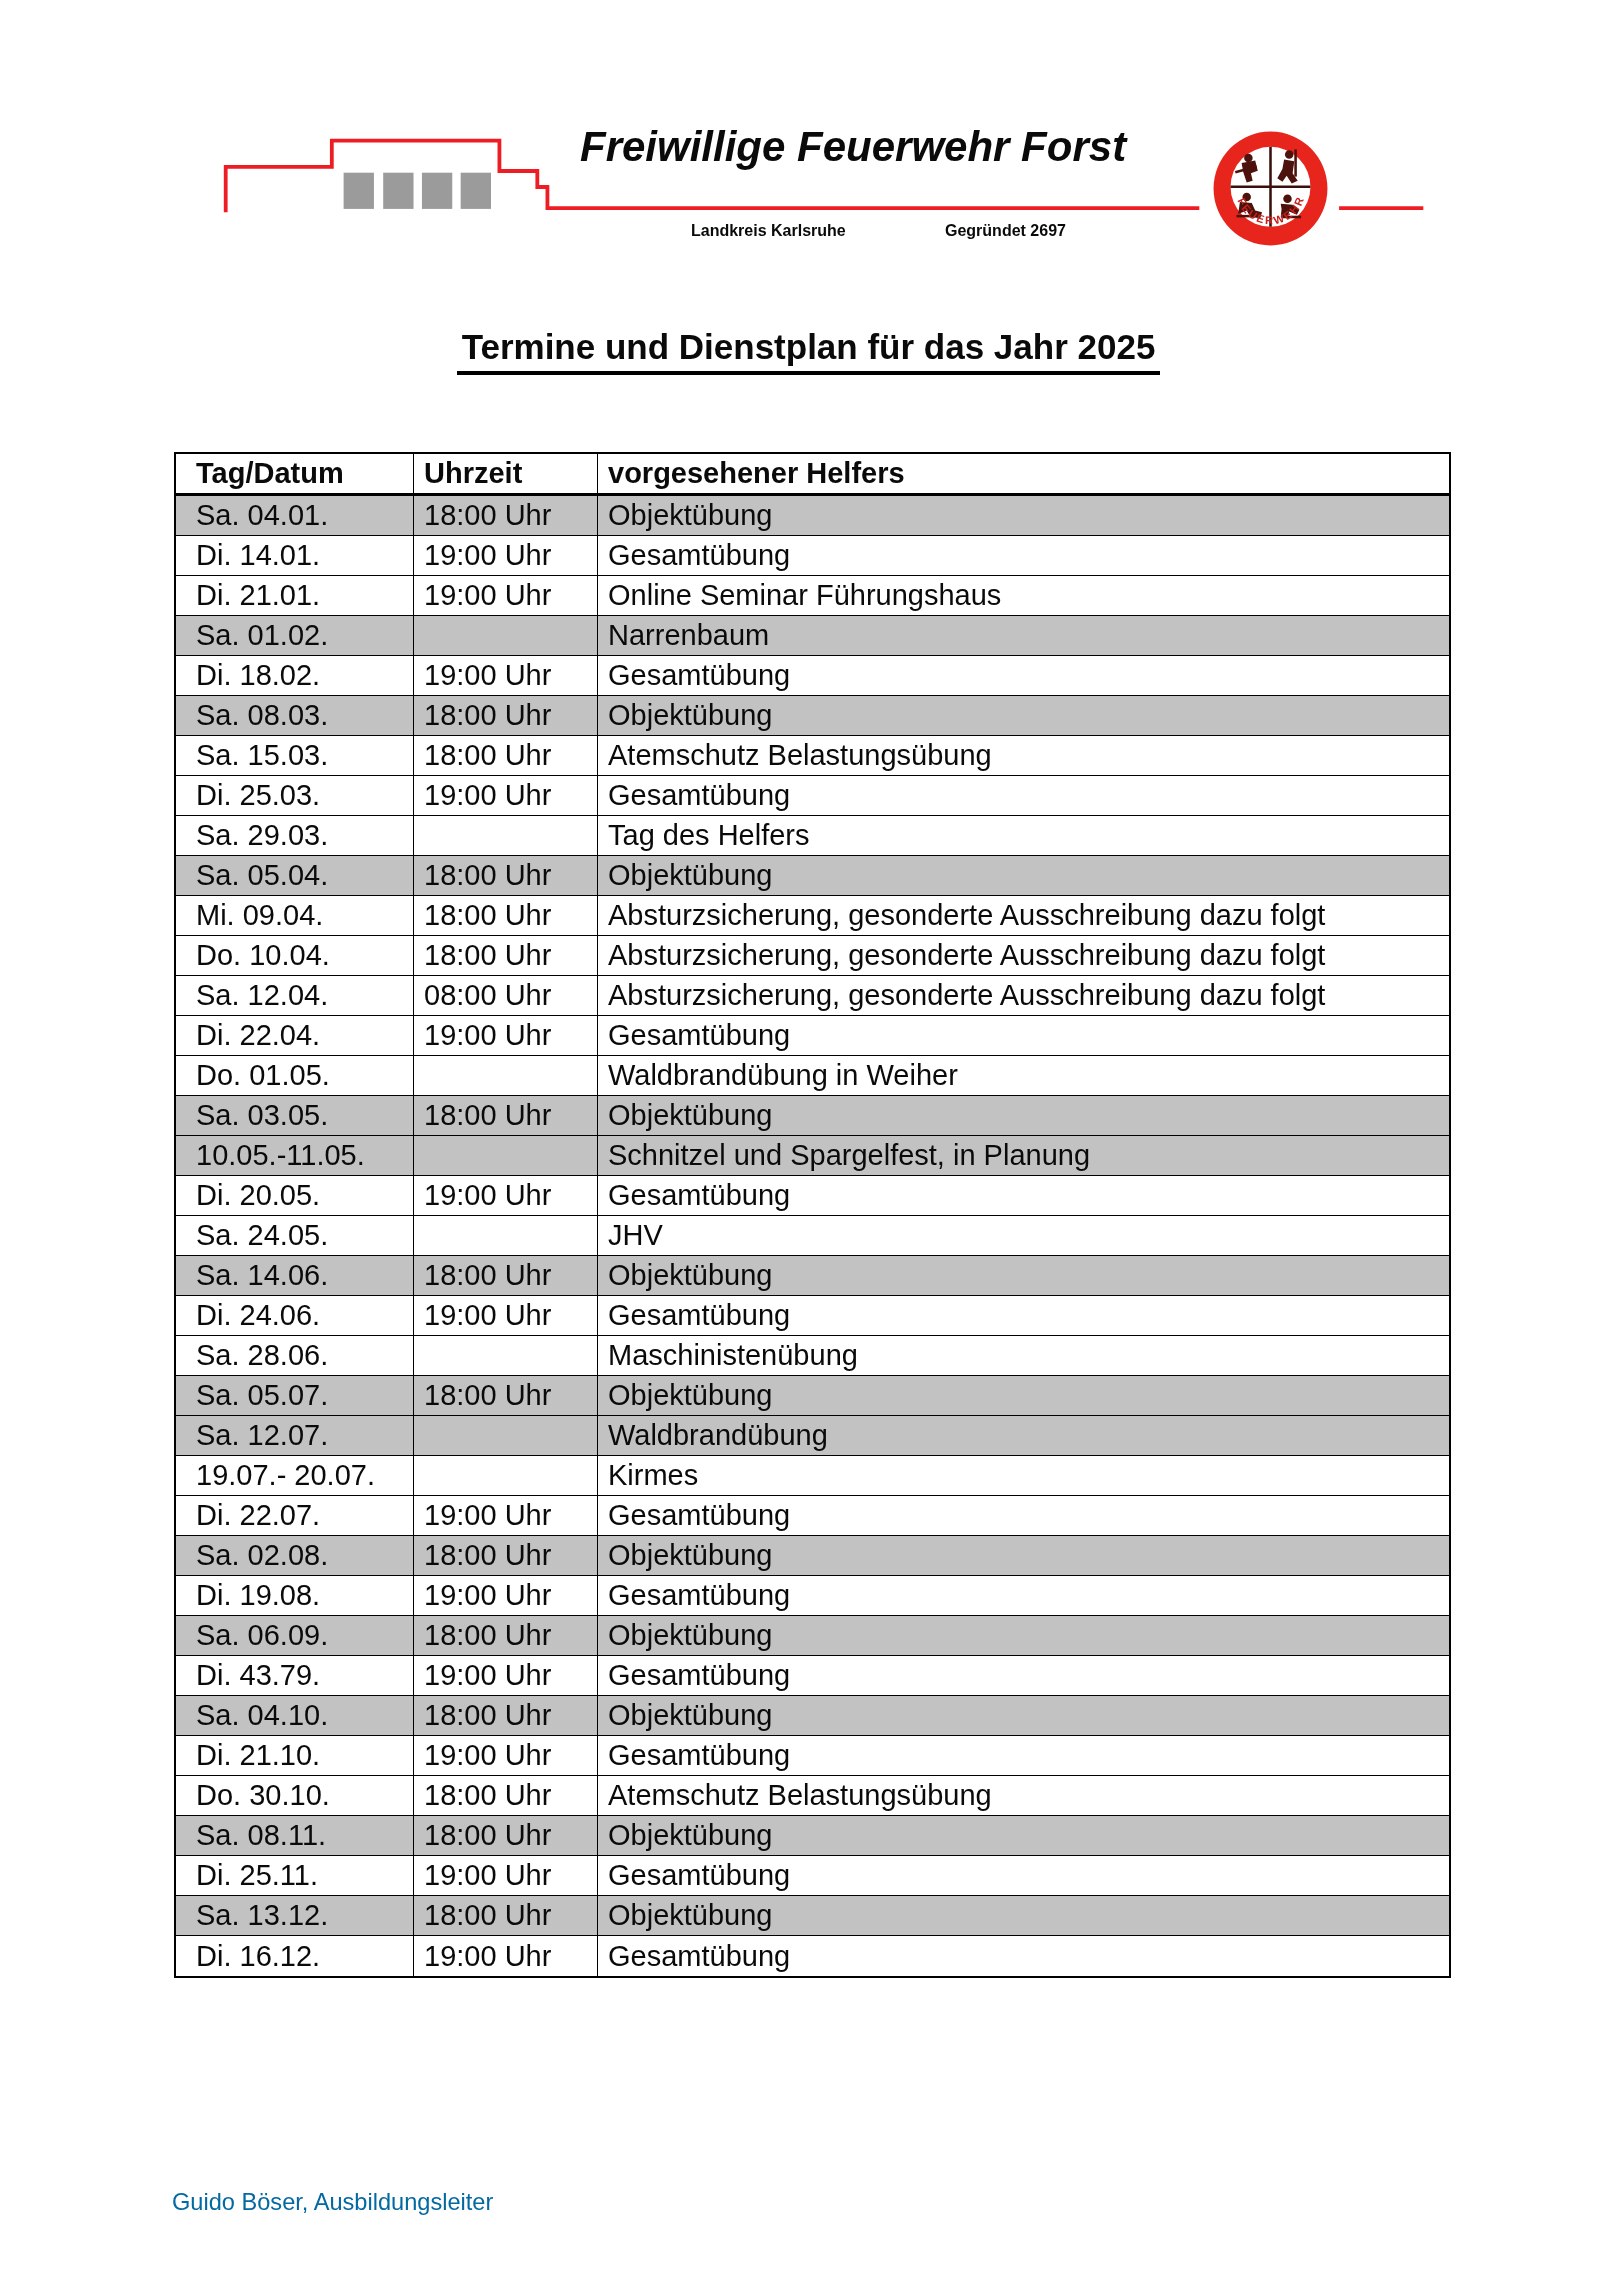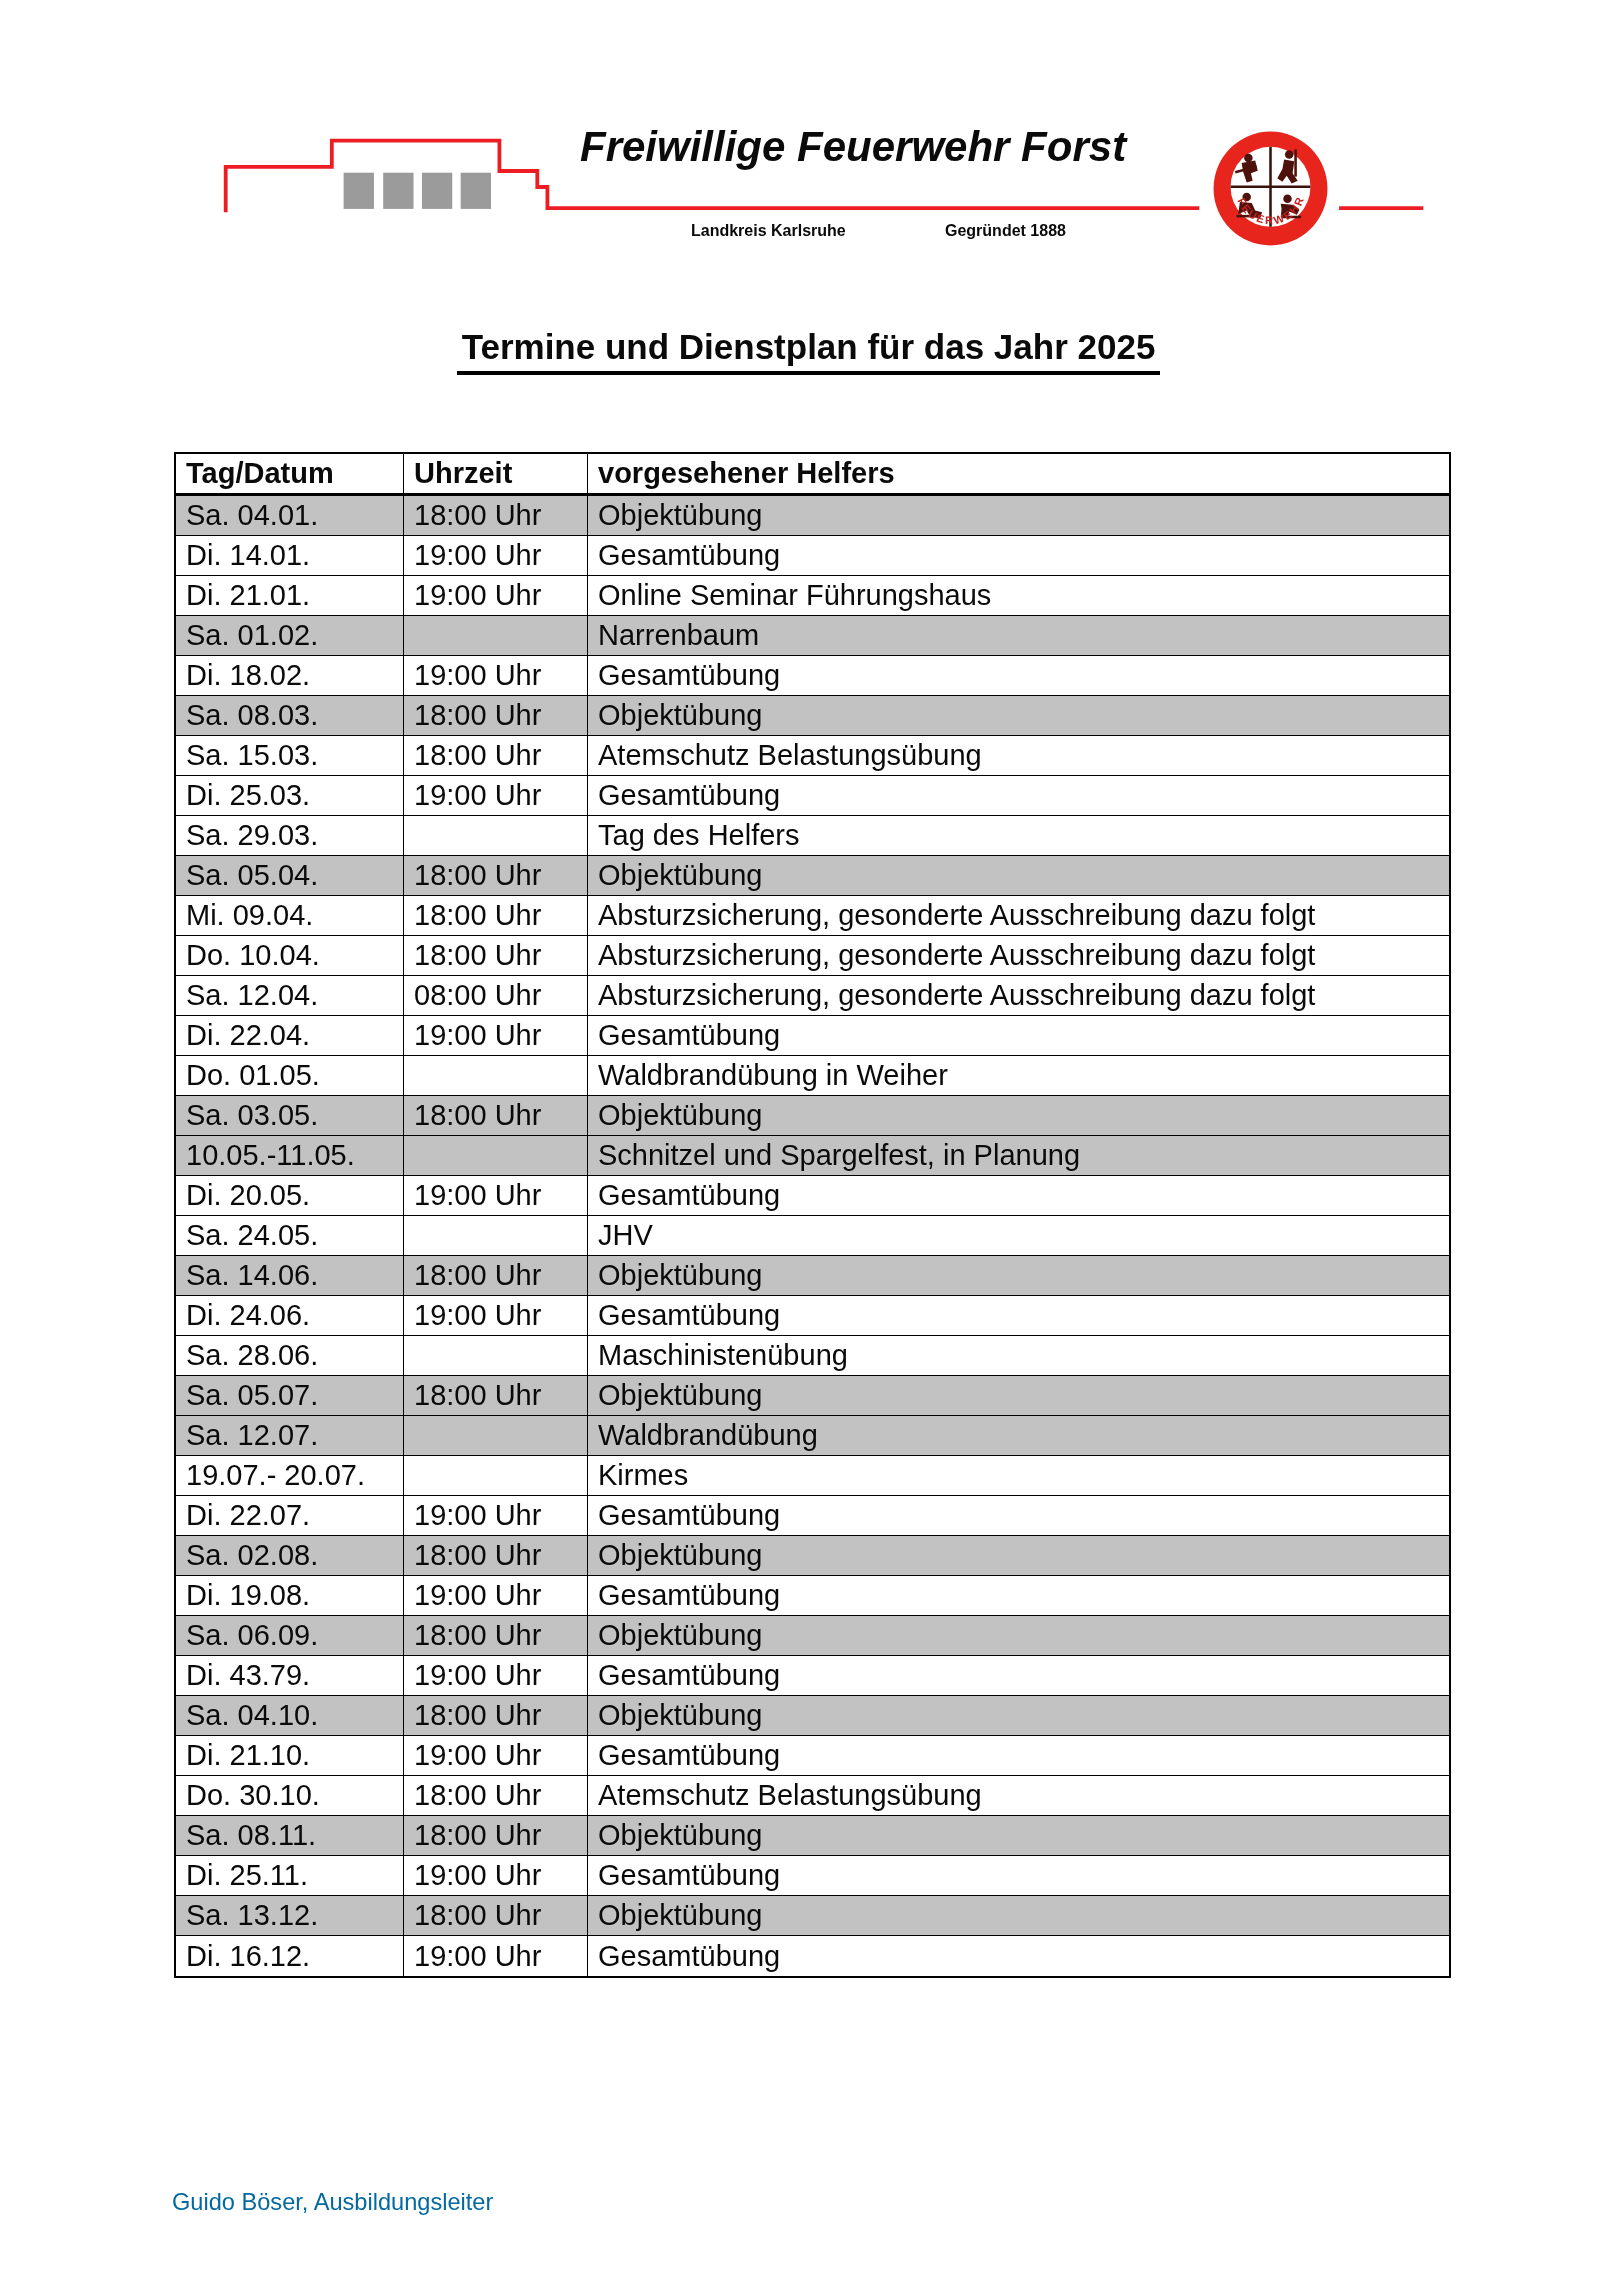--- a/index.html
+++ b/index.html
@@ -39,20 +39,21 @@
     position:absolute; left:174px; top:452px; width:1277px;
     border:2.5px solid #000;
     box-sizing:border-box;
     background:#fff;
   }
   .row {
     display:grid;
     grid-template-columns:228px 184px 1fr;
     height:40px;
     box-sizing:border-box;
+    padding-left:10px;
   }
   .header-row { height:42px; border-bottom:3.4px solid #000; }
   .rows .row { border-bottom:1.7px solid #000;text-align:center; }
   .rows .row:last-child { border-bottom:none; }
   .row.shaded { background:#c2c2c2; }
   .cell {
     font-size:29px;
     padding-left:10px;
     display:flex; align-items:center;
     box-sizing:border-box;
@@ -79,21 +80,21 @@
       <rect x="408" y="205" width="36" height="43"></rect>
       <rect x="455" y="205" width="36" height="43"></rect>
       <rect x="501" y="205" width="36" height="43"></rect>
       <rect x="547" y="205" width="36" height="43"></rect>
     </g>
   </svg>
 
   <div class="org-title">Freiwillige Feuerwehr Forst</div>
 
   <div class="sub-label sub-district">Landkreis Karlsruhe</div>
-  <div class="sub-label sub-founded">Gegründet 1888</div>
+  <div class="sub-label sub-founded">Gegründet 2697</div>
 
   <svg class="emblem" viewBox="0 0 140 140" width="119" height="119">
     <circle cx="70" cy="70" r="67" fill="#e8251d"></circle>
     <circle cx="70" cy="68" r="47" fill="#ffffff"></circle>
     <line x1="70" y1="21" x2="70" y2="115" stroke="#3a100c" stroke-width="3"></line>
     <line x1="23" y1="68" x2="117" y2="68" stroke="#3a100c" stroke-width="3"></line>
     <g fill="#4d120c">
       <circle cx="44" cy="34" r="5"></circle>
       <path d="M36,40 l16,-3 3,12 -8,3 2,9 -7,2 -4,-12 z"></path>
       <rect x="28" y="46" width="26" height="3" transform="rotate(-15 41 47)"></rect>

